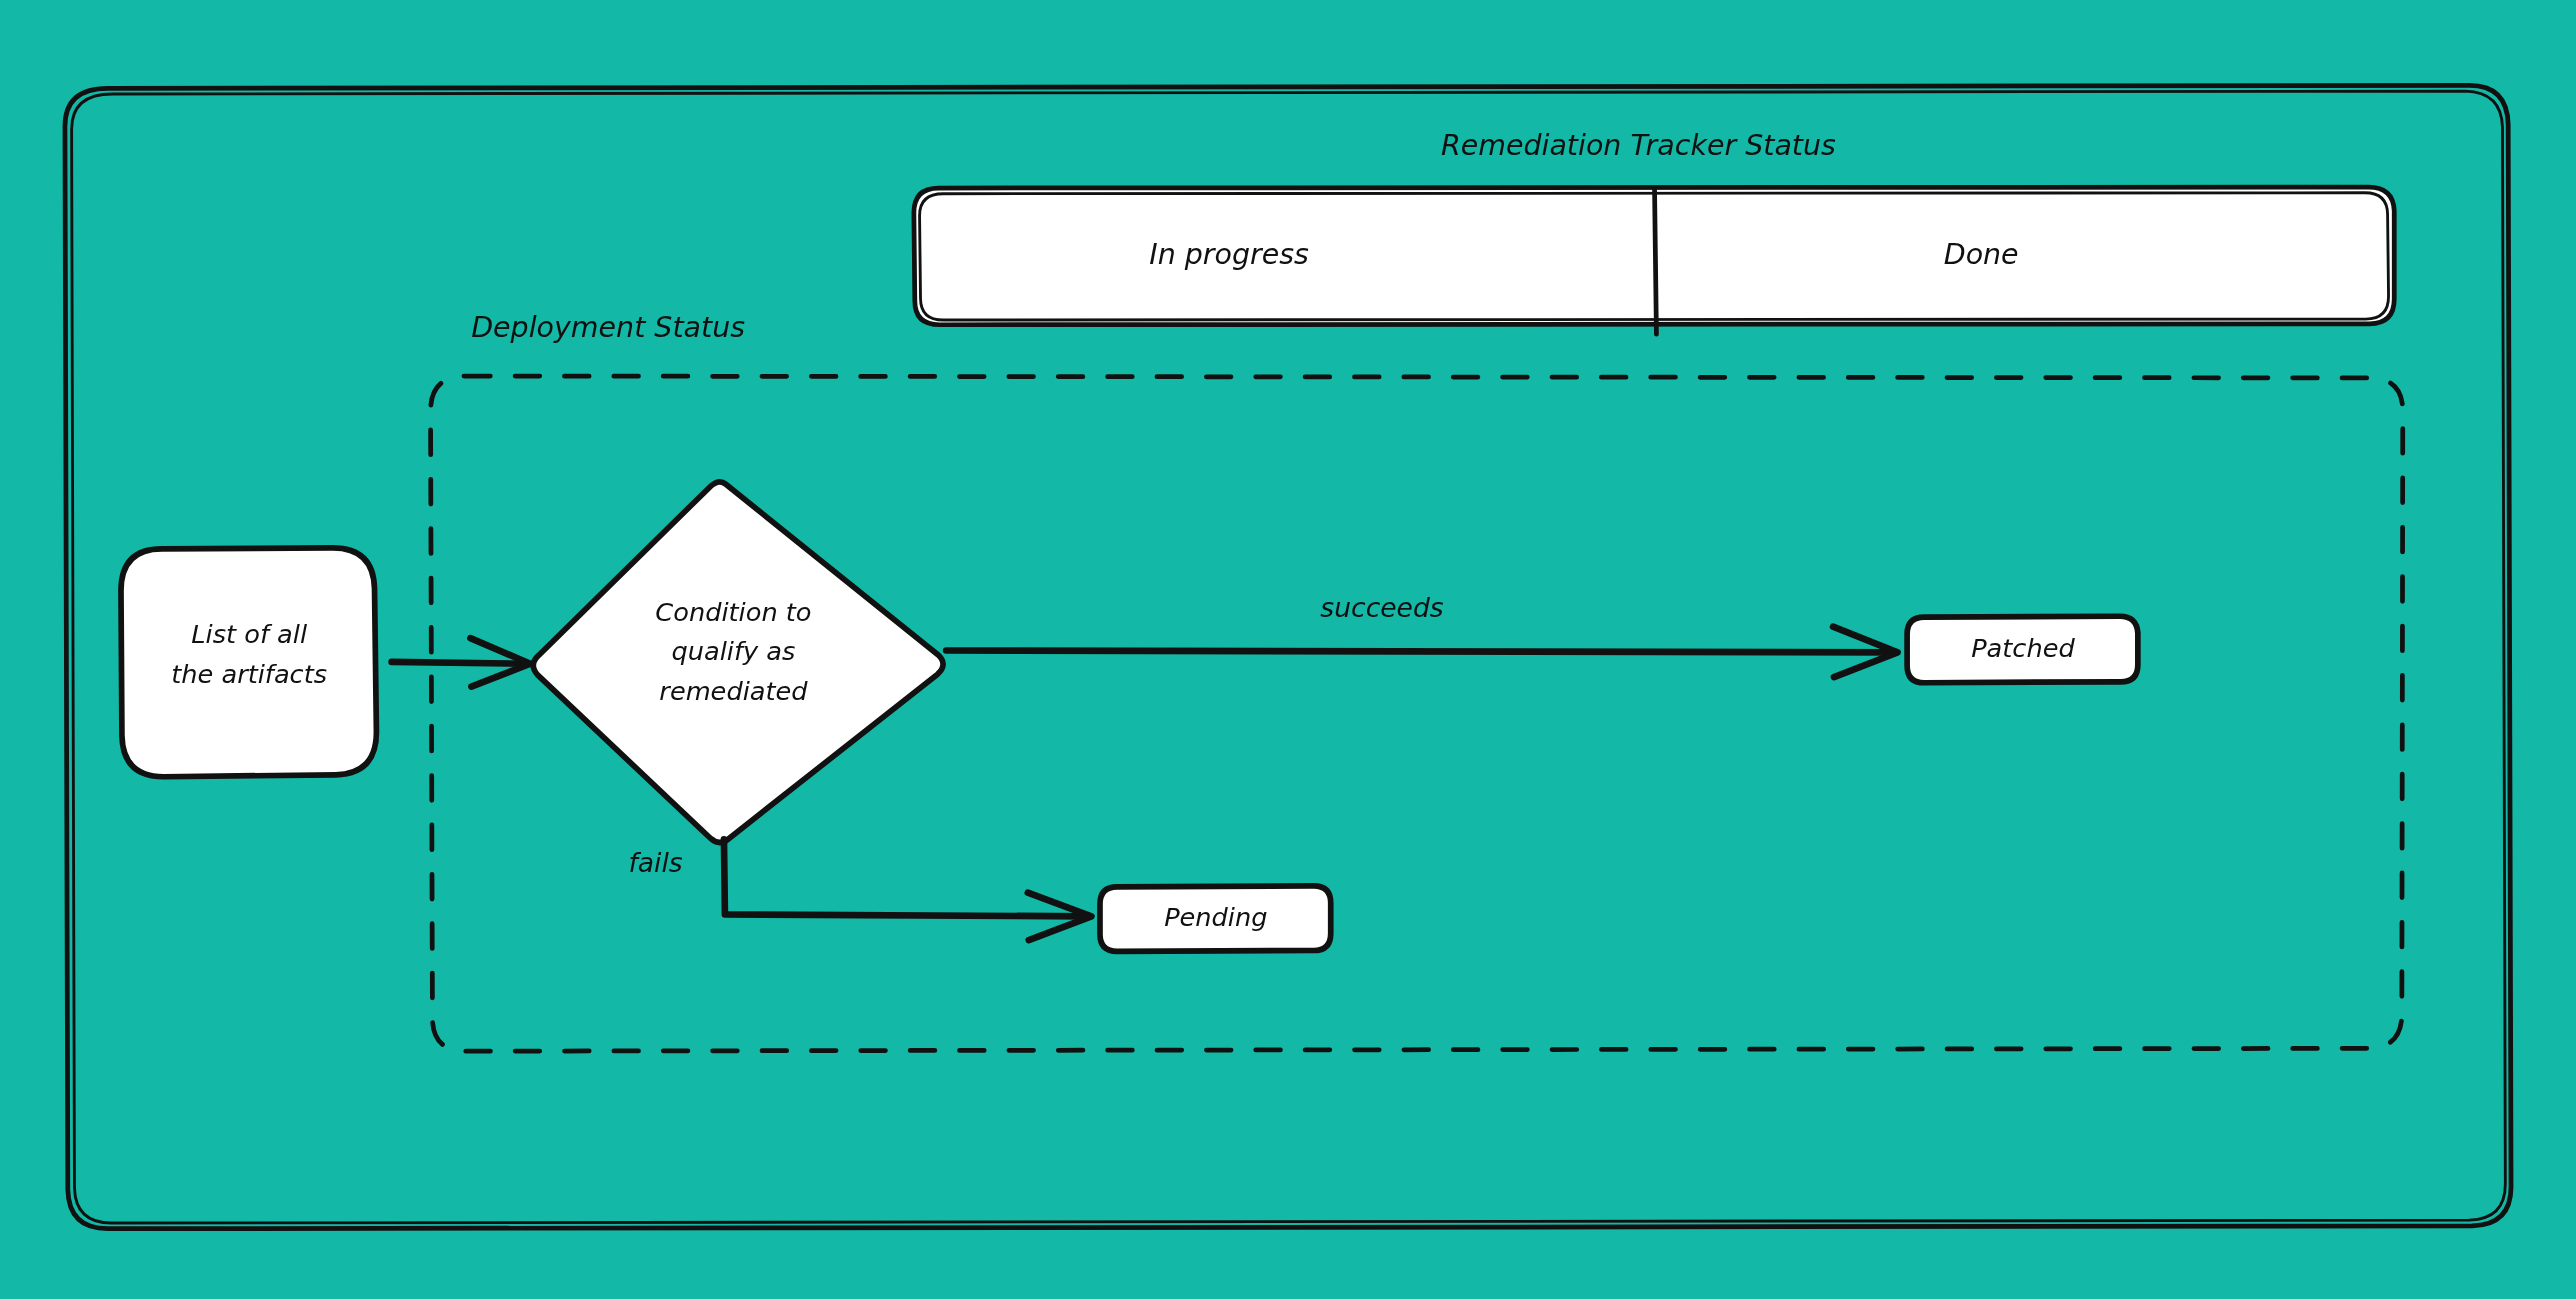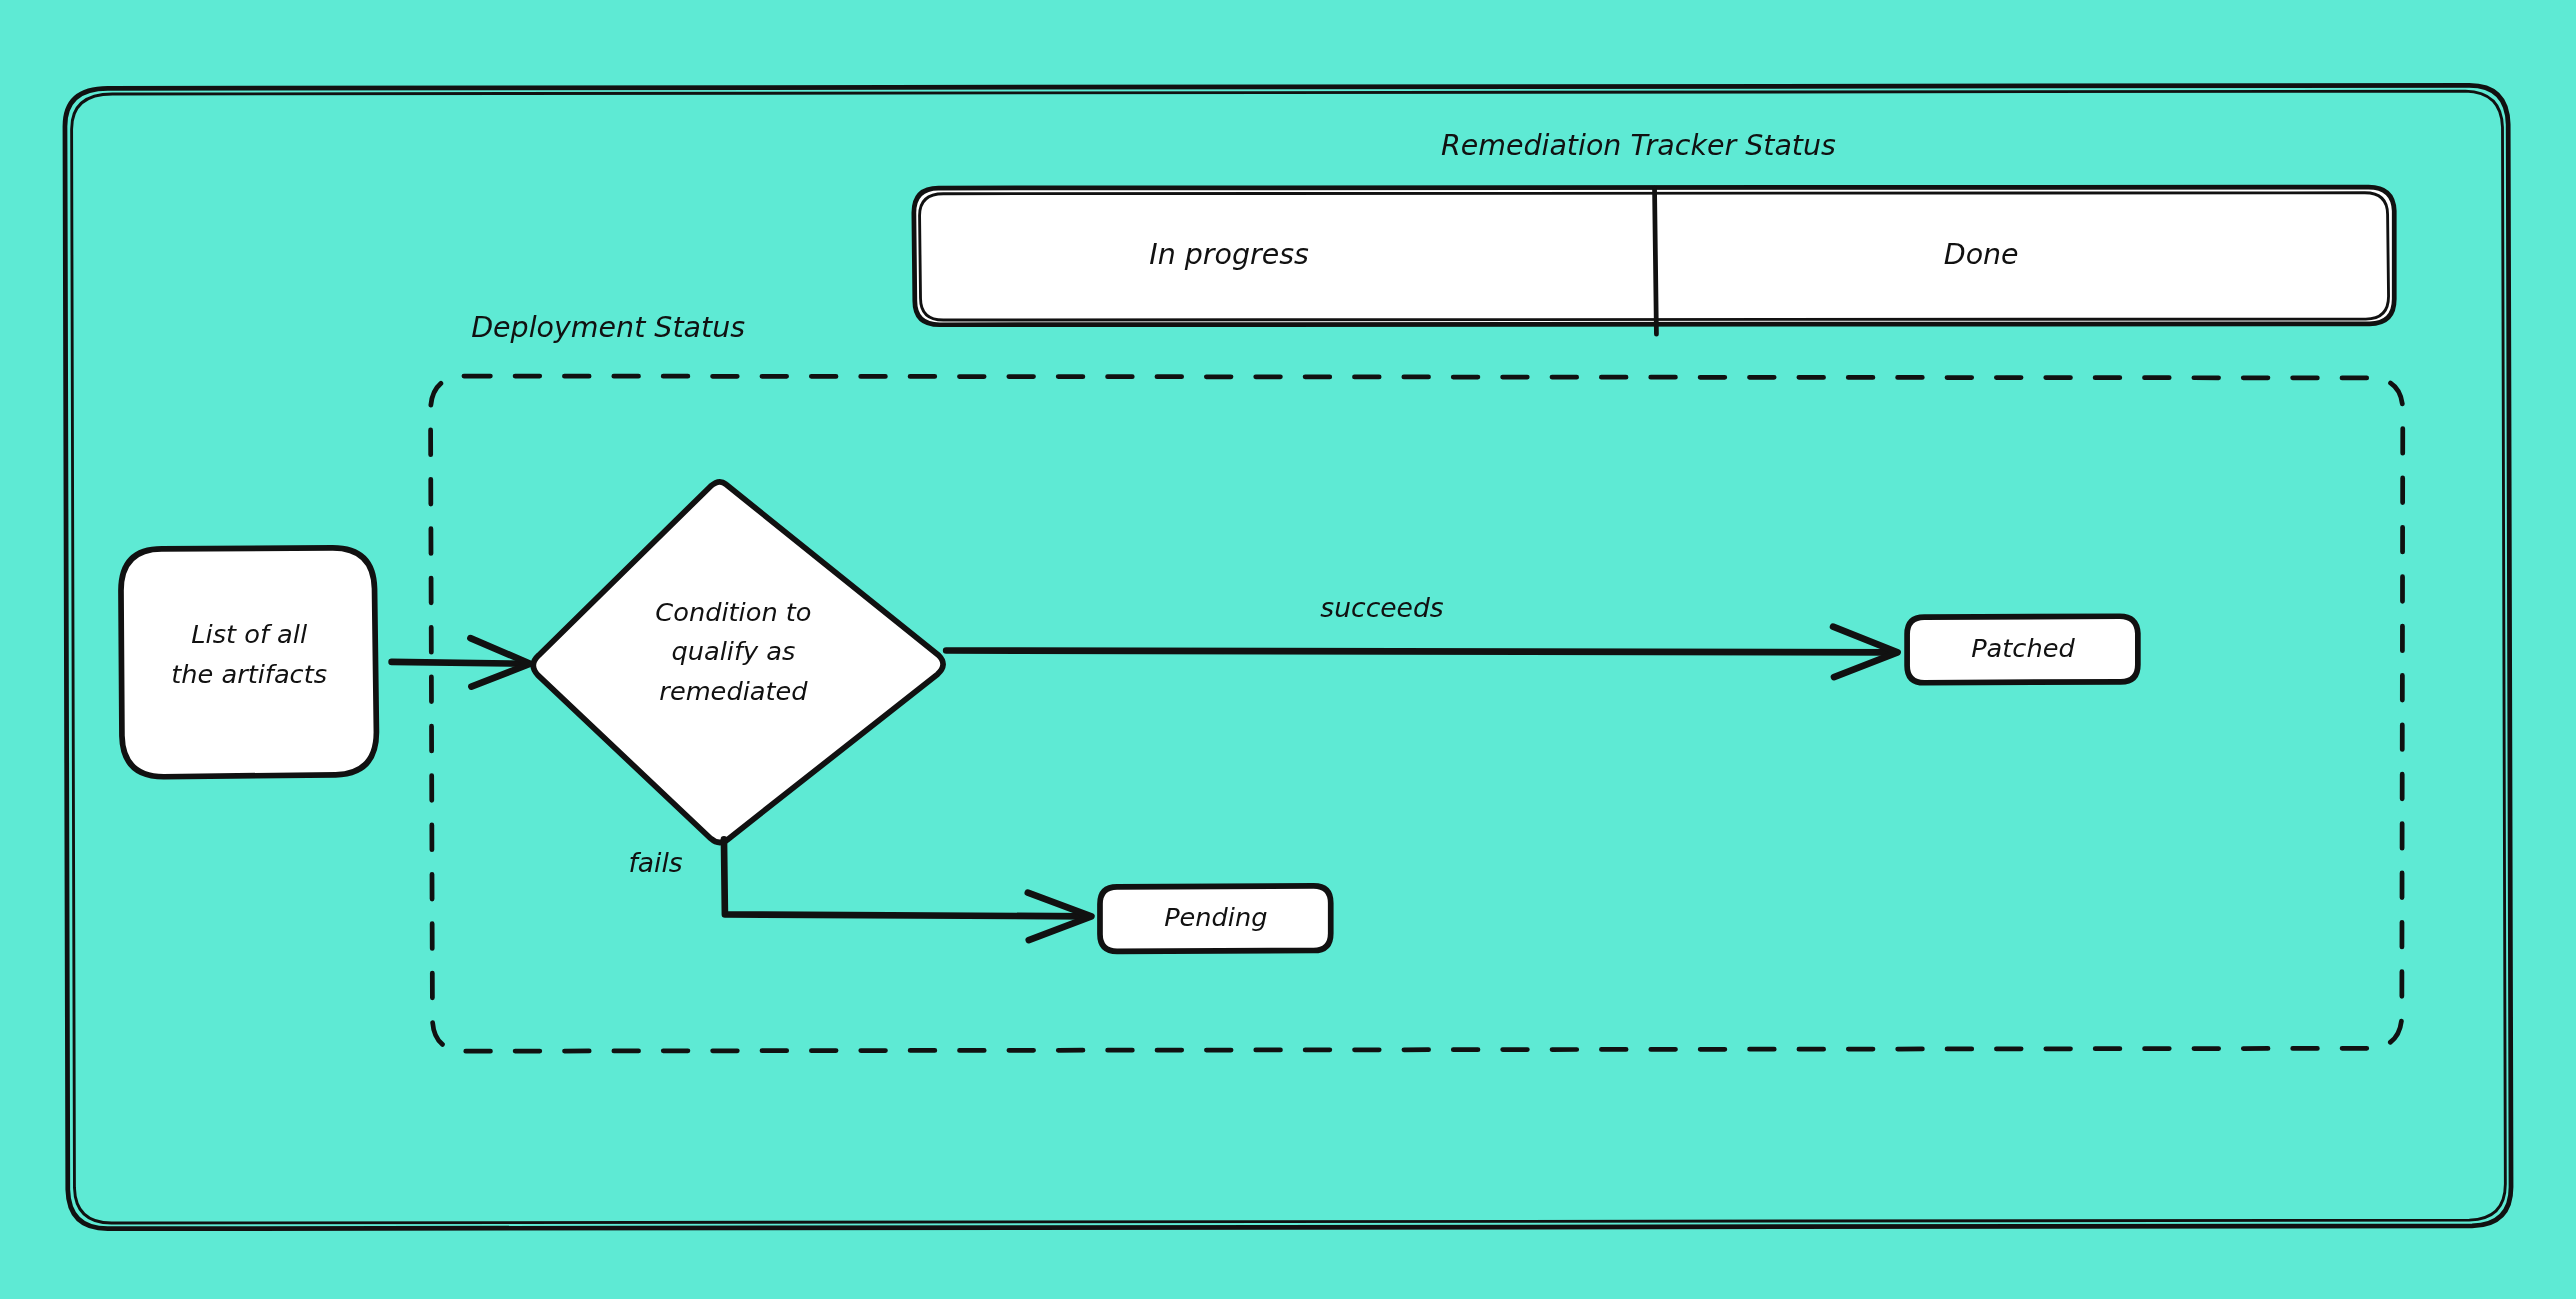--- a/index.html
+++ b/index.html
@@ -4,21 +4,21 @@
 <style>
   html, body {
     margin: 0;
     padding: 0;
     background: #ffffff;
   }
   #canvas {
     position: relative;
     width: 2576px;
     height: 1299px;
-    background: #5eead4;
+    background: #14b8a6;
     overflow: hidden;
     font-family: "DejaVu Sans", sans-serif;
   }
   svg.layer {
     position: absolute;
     top: 0;
     left: 0;
     width: 2576px;
     height: 1299px;
   }

